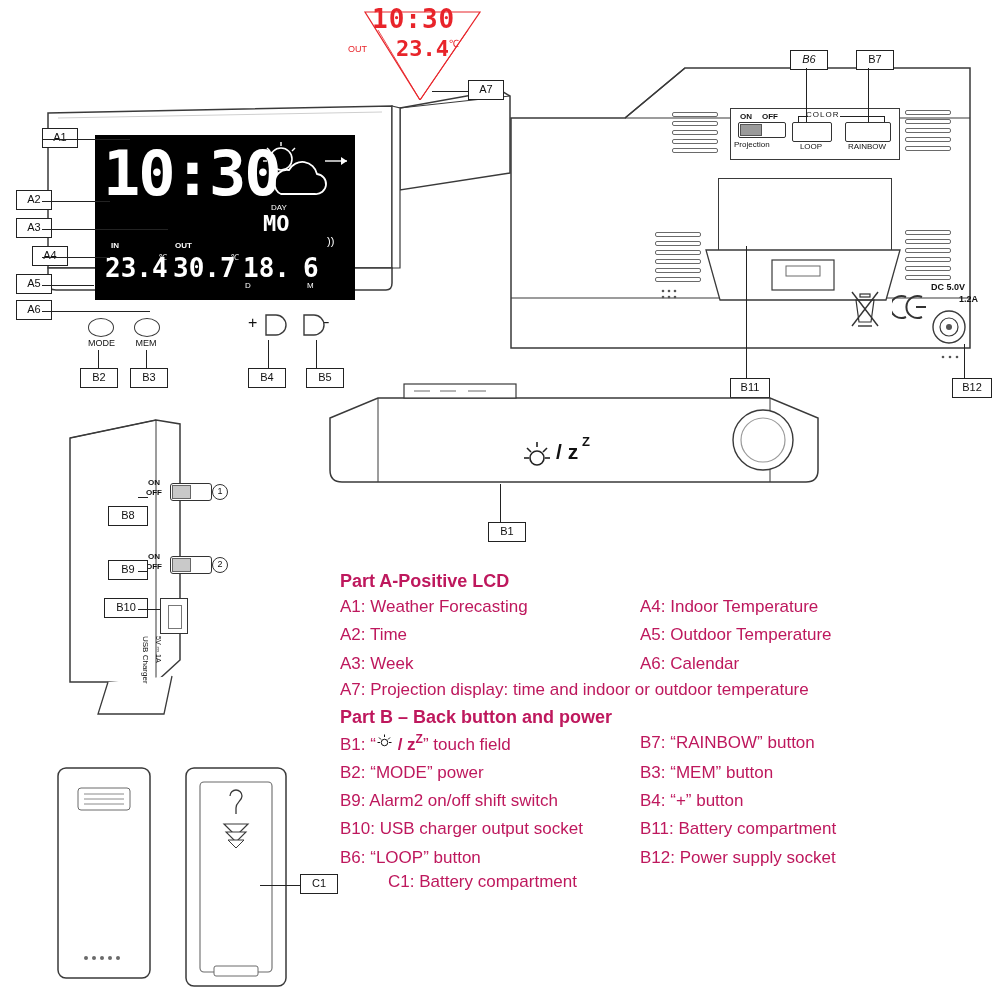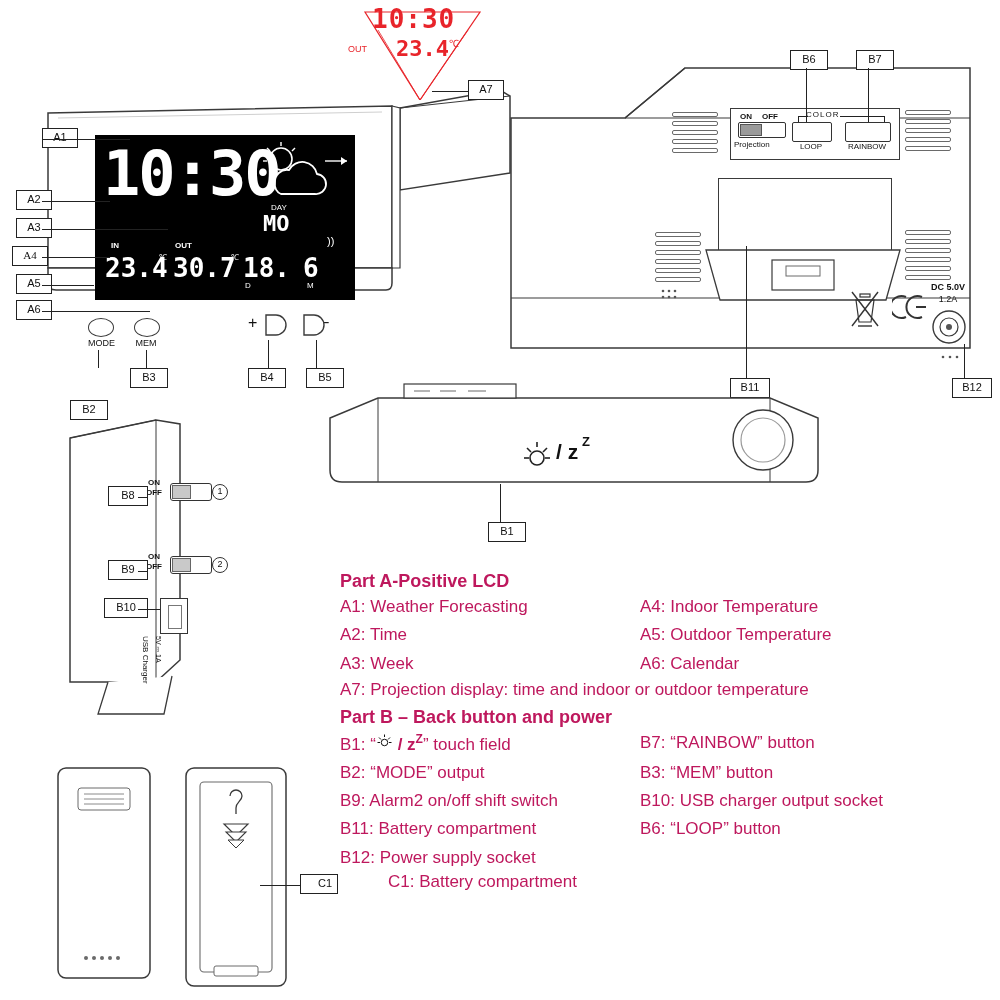--- a/index.html
+++ b/index.html
@@ -131,31 +131,31 @@
   <svg class="abs" style="left:300px;top:312px;" width="26" height="26">
     <path d="M4,3 L14,3 A10,10 0 0 1 14,23 L4,23 Z" fill="#fff" stroke="#3a3a3a" stroke-width="1.4"></path>
   </svg>
 
   <div class="tag" style="left:16px;top:128px;width:24px;margin-left:26px;">A1</div>
   <div class="leader lh" style="left:42px;top:139px;width:88px;"></div>
   <div class="tag" style="left:16px;top:190px;width:24px;">A2</div>
   <div class="leader lh" style="left:42px;top:201px;width:68px;"></div>
   <div class="tag" style="left:16px;top:218px;width:24px;">A3</div>
   <div class="leader lh" style="left:42px;top:229px;width:126px;"></div>
-  <div class="tag" style="left:12px;top:246px;width:24px;font-family:Liberation Serif, serif;">A4</div>
+  <div class="tag" style="left:32px;top:246px;width:24px;">A4</div>
   <div class="leader lh" style="left:42px;top:257px;width:68px;"></div>
   <div class="tag" style="left:16px;top:274px;width:24px;">A5</div>
   <div class="leader lh" style="left:42px;top:285px;width:52px;"></div>
   <div class="tag" style="left:16px;top:300px;width:24px;">A6</div>
   <div class="leader lh" style="left:42px;top:311px;width:108px;"></div>
 
   <div class="tag" style="left:468px;top:80px;width:24px;">A7</div>
   <div class="leader lh" style="left:432px;top:91px;width:36px;"></div>
 
-  <div class="tag" style="left:70px;top:368px;width:26px;margin-top:32px;">B2</div>
+  <div class="tag" style="left:80px;top:368px;width:26px;">B2</div>
   <div class="leader lv" style="left:98px;top:350px;height:18px;"></div>
   <div class="tag" style="left:130px;top:368px;width:26px;">B3</div>
   <div class="leader lv" style="left:146px;top:350px;height:18px;"></div>
   <div class="tag" style="left:248px;top:368px;width:26px;">B4</div>
   <div class="leader lv" style="left:268px;top:340px;height:28px;"></div>
   <div class="tag" style="left:306px;top:368px;width:26px;">B5</div>
   <div class="leader lv" style="left:316px;top:340px;height:28px;"></div>
 
   <svg class="abs" style="left:505px;top:58px;" width="480" height="330">
     <path d="M6,60 L120,60 L180,10 L465,10 L465,290 L6,290 Z" fill="#fff" stroke="#3a3a3a" stroke-width="1.5"></path>
@@ -225,21 +225,21 @@
         <circle cx="3" cy="3" r="1.3" fill="#555"></circle>
         <circle cx="9" cy="3" r="1.3" fill="#555"></circle>
         <circle cx="15" cy="3" r="1.3" fill="#555"></circle>
         <circle cx="3" cy="9" r="1.3" fill="#555"></circle>
         <circle cx="9" cy="9" r="1.3" fill="#555"></circle>
         <circle cx="15" cy="9" r="1.3" fill="#555"></circle>
       </svg>
   </div>
 
   <div class="abs" style="left:918px;top:282px;font-size:9px;font-weight:bold;text-align:center;width:60px;">DC 5.0V</div>
-  <div class="abs" style="left:918px;top:294px;font-size:9px;font-weight:normal;text-align:center;width:60px;">1.2A</div>
+  <div class="abs" style="left:918px;top:294px;font-size:9px;font-weight:bold;text-align:right;width:60px;">1.2A</div>
   <svg class="abs" style="left:928px;top:306px;" width="42" height="42">
     <circle cx="21" cy="21" r="16" fill="#fff" stroke="#3a3a3a" stroke-width="1.4"></circle>
     <circle cx="21" cy="21" r="9" fill="#fff" stroke="#3a3a3a" stroke-width="1.2"></circle>
     <circle cx="21" cy="21" r="3" fill="#555"></circle>
   </svg>
   <svg class="abs" style="left:848px;top:288px;" width="34" height="40">
     <path d="M8,12 L26,12 L23,34 L11,34 Z" fill="none" stroke="#333" stroke-width="1.2"></path>
     <rect x="12" y="6" width="10" height="3" fill="none" stroke="#333" stroke-width="1.2"></rect>
     <line x1="4" y1="4" x2="30" y2="38" stroke="#333" stroke-width="1.4"></line>
     <line x1="30" y1="4" x2="4" y2="38" stroke="#333" stroke-width="1.4"></line>
@@ -251,21 +251,21 @@
     <line x1="24" y1="13" x2="34" y2="13" stroke="#333" stroke-width="2"></line>
   </svg>
   <div class="abs" style="left:940px;top:348px;">
     <svg width="24" height="10">
         <circle cx="3" cy="5" r="1.3" fill="#555"></circle>
         <circle cx="10" cy="5" r="1.3" fill="#555"></circle>
         <circle cx="17" cy="5" r="1.3" fill="#555"></circle>
       </svg>
   </div>
 
-  <div class="tag" style="left:790px;top:50px;width:26px;">B6</div>
+  <div class="tag" style="left:790px;top:50px;width:26px;font-style:italic;">B6</div>
   <div class="leader lv" style="left:806px;top:68px;height:54px;"></div>
   <div class="tag" style="left:856px;top:50px;width:26px;">B7</div>
   <div class="leader lv" style="left:868px;top:68px;height:54px;"></div>
 
   <div class="tag" style="left:730px;top:378px;width:28px;">B11</div>
   <div class="leader lv" style="left:746px;top:246px;height:132px;"></div>
   <div class="tag" style="left:952px;top:378px;width:28px;">B12</div>
   <div class="leader lv" style="left:964px;top:344px;height:34px;"></div>
 
   <svg class="abs" style="left:318px;top:378px;" width="520" height="130">
@@ -319,21 +319,21 @@
     <div class="abs" style="left:1px;top:1px;width:17px;height:12px;background:#c9c9c9;border:1px solid #666;"></div>
   </div>
   <div class="abs" style="left:212px;top:557px;width:14px;height:14px;border:1px solid #333;border-radius:50%;font-size:9px;text-align:center;line-height:13px;">2</div>
 
   <div class="abs" style="left:160px;top:598px;width:26px;height:34px;border:1.3px solid #333;background:#fff;">
     <div class="abs" style="left:7px;top:6px;width:12px;height:22px;border:1px solid #777;background:#fff;"></div>
   </div>
   <div class="abs" style="left:150px;top:636px;transform:rotate(90deg);transform-origin:left top;font-size:8px;white-space:nowrap;">USB Charger</div>
   <div class="abs" style="left:162px;top:636px;transform:rotate(90deg);transform-origin:left top;font-size:7px;white-space:nowrap;">5V ⎓ 1A</div>
 
-  <div class="tag" style="left:108px;top:486px;width:28px;">B8</div>
+  <div class="tag" style="left:108px;top:506px;width:28px;">B8</div>
   <div class="leader lh" style="left:138px;top:497px;width:10px;"></div>
   <div class="tag" style="left:108px;top:560px;width:28px;">B9</div>
   <div class="leader lh" style="left:138px;top:571px;width:10px;"></div>
   <div class="tag" style="left:104px;top:598px;width:32px;">B10</div>
   <div class="leader lh" style="left:138px;top:609px;width:22px;"></div>
 
   <svg class="abs" style="left:52px;top:762px;" width="110" height="225">
     <rect x="6" y="6" width="92" height="210" rx="8" fill="#fff" stroke="#3a3a3a" stroke-width="1.5"></rect>
     <rect x="26" y="26" width="52" height="22" rx="3" fill="#fff" stroke="#6a6a6a" stroke-width="1"></rect>
     <g stroke="#8a8a8a" stroke-width="1">
@@ -353,21 +353,21 @@
   <svg class="abs" style="left:180px;top:762px;" width="120" height="235">
     <rect x="6" y="6" width="100" height="218" rx="8" fill="#fff" stroke="#3a3a3a" stroke-width="1.5"></rect>
     <rect x="20" y="20" width="72" height="190" rx="4" fill="#fff" stroke="#6a6a6a" stroke-width="1.1"></rect>
     <path d="M50,34 a6,6 0 1 1 12,0 c0,5 -6,6 -6,12 l0,6 l-0,0 l0,0" fill="none" stroke="#3a3a3a" stroke-width="1.3"></path>
     <path d="M44,62 L68,62 L56,74 Z" fill="#fff" stroke="#3a3a3a" stroke-width="1.2"></path>
     <path d="M46,70 L66,70 L56,80 Z" fill="#fff" stroke="#3a3a3a" stroke-width="1.1"></path>
     <path d="M48,78 L64,78 L56,86 Z" fill="#fff" stroke="#3a3a3a" stroke-width="1"></path>
     <rect x="34" y="204" width="44" height="10" rx="2" fill="#fff" stroke="#6a6a6a" stroke-width="1"></rect>
   </svg>
 
-  <div class="tag" style="left:300px;top:874px;width:26px;text-align:right;">C1</div>
+  <div class="tag" style="left:300px;top:874px;width:26px;">C1</div>
   <div class="leader lh" style="left:260px;top:885px;width:40px;"></div>
 
   <div class="legend">
     <div class="hd">Part A-Positive LCD</div>
     <div class="grid2">
       <div class="cell">A1: Weather Forecasting</div>
       <div class="cell">A4: Indoor Temperature</div>
       <div class="cell">A2: Time</div>
       <div class="cell">A5: Outdoor Temperature</div>
       <div class="cell">A3: Week</div>
@@ -382,23 +382,24 @@
           <g stroke="#111" stroke-width="2">
             <line x1="17" y1="3" x2="17" y2="8"></line>
               <line x1="3" y1="19" x2="8" y2="19"></line>
             <line x1="26" y1="19" x2="31" y2="19"></line>
               <line x1="6" y1="9" x2="10" y2="13"></line>
             <line x1="28" y1="9" x2="24" y2="13"></line>
           </g>
         </svg><span style="font-weight:bold;"> / z</span><span style="font-weight:bold;font-size:12px;vertical-align:super;">Z</span><span>” touch field</span>
       </div>
       <div class="cell">B7: “RAINBOW” button</div>
-      <div class="cell">B2: “MODE” output</div>
+      <div class="cell">B2: “MODE” power</div>
       <div class="cell">B3: “MEM” button</div>
       <div class="cell">B9: Alarm2 on/off shift switch</div>
+      <div class="cell">B4: “+” button</div>
       <div class="cell">B10: USB charger output socket</div>
       <div class="cell">B11: Battery compartment</div>
       <div class="cell">B6: “LOOP” button</div>
       <div class="cell">B12: Power supply socket</div>
     </div>
     <div class="indent">C1: Battery compartment</div>
   </div>
 
 </div>
 

